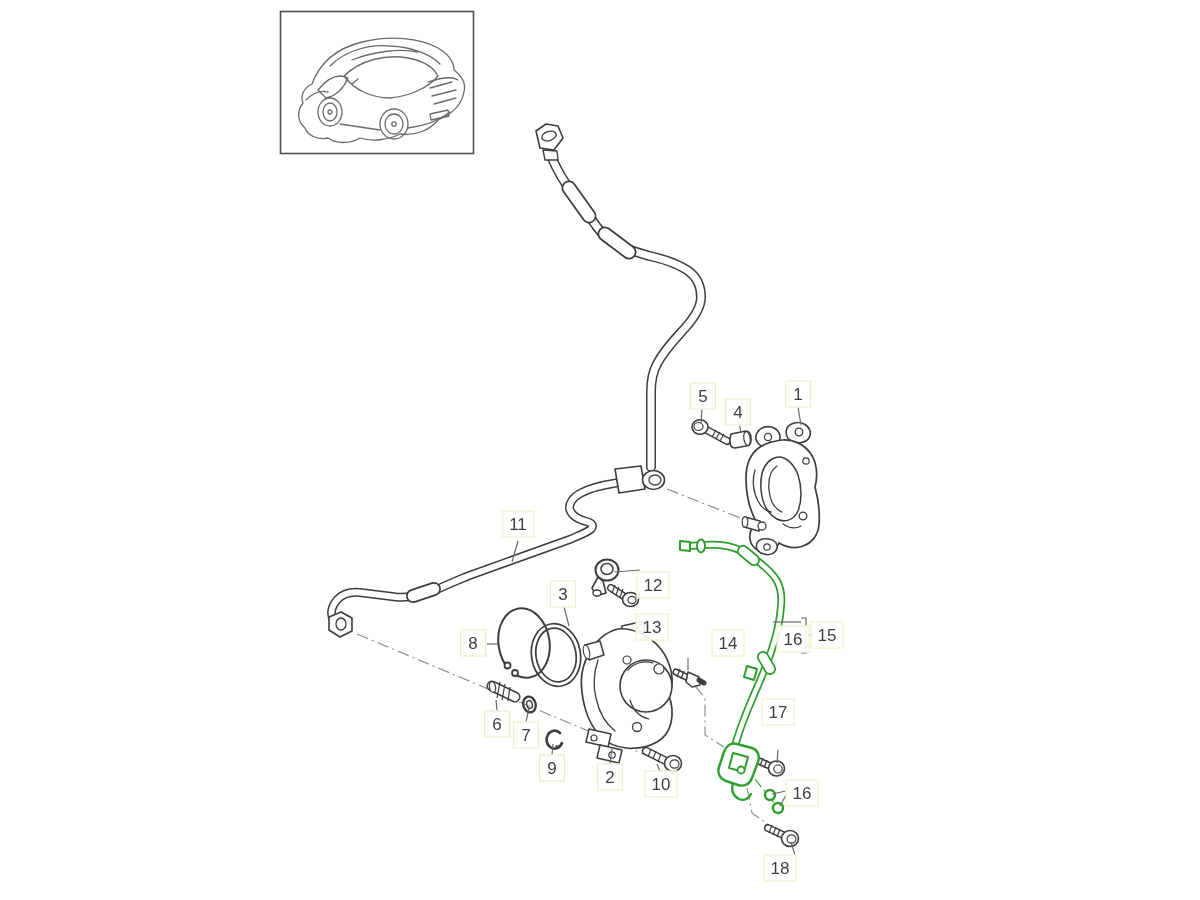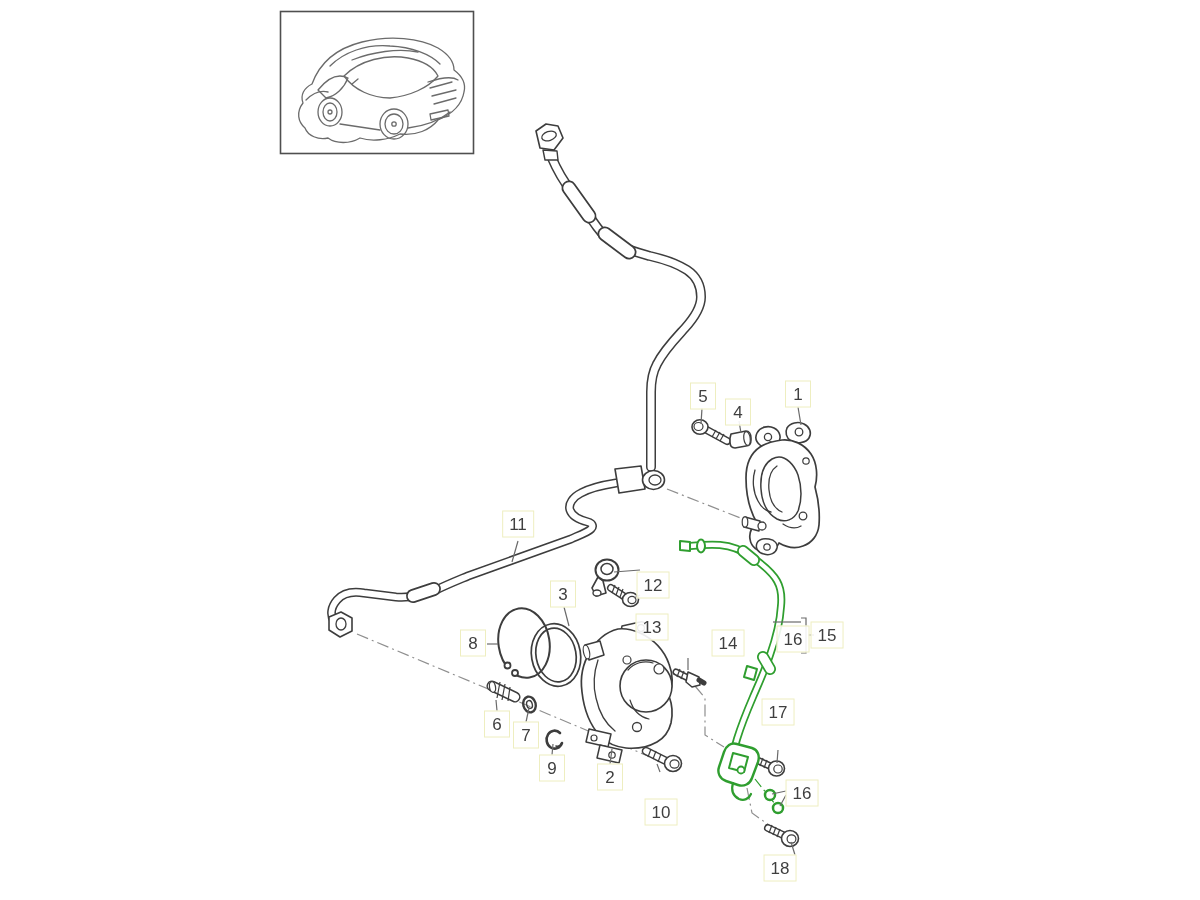--- a/index.html
+++ b/index.html
@@ -261,21 +261,21 @@
 
 <div class="callout" style="left:798px;top:394px">1</div>
 <div class="callout" style="left:610px;top:777px">2</div>
 <div class="callout" style="left:563px;top:594px">3</div>
 <div class="callout" style="left:738px;top:412px">4</div>
 <div class="callout" style="left:703px;top:396px">5</div>
 <div class="callout" style="left:497px;top:724px">6</div>
 <div class="callout" style="left:526px;top:735px">7</div>
 <div class="callout" style="left:473px;top:643px">8</div>
 <div class="callout" style="left:552px;top:768px">9</div>
-<div class="callout" style="left:661px;top:812px">10</div>
+<div class="callout" style="left:661px;top:784px">10</div>
 <div class="callout" style="left:518px;top:524px">11</div>
 <div class="callout" style="left:653px;top:585px">12</div>
 <div class="callout" style="left:652px;top:627px">13</div>
 <div class="callout" style="left:728px;top:643px">14</div>
 <div class="callout" style="left:827px;top:635px">15</div>
 <div class="callout" style="left:793px;top:639px">16</div>
 <div class="callout" style="left:802px;top:793px">16</div>
 <div class="callout" style="left:778px;top:712px">17</div>
 <div class="callout" style="left:780px;top:868px">18</div>
 

